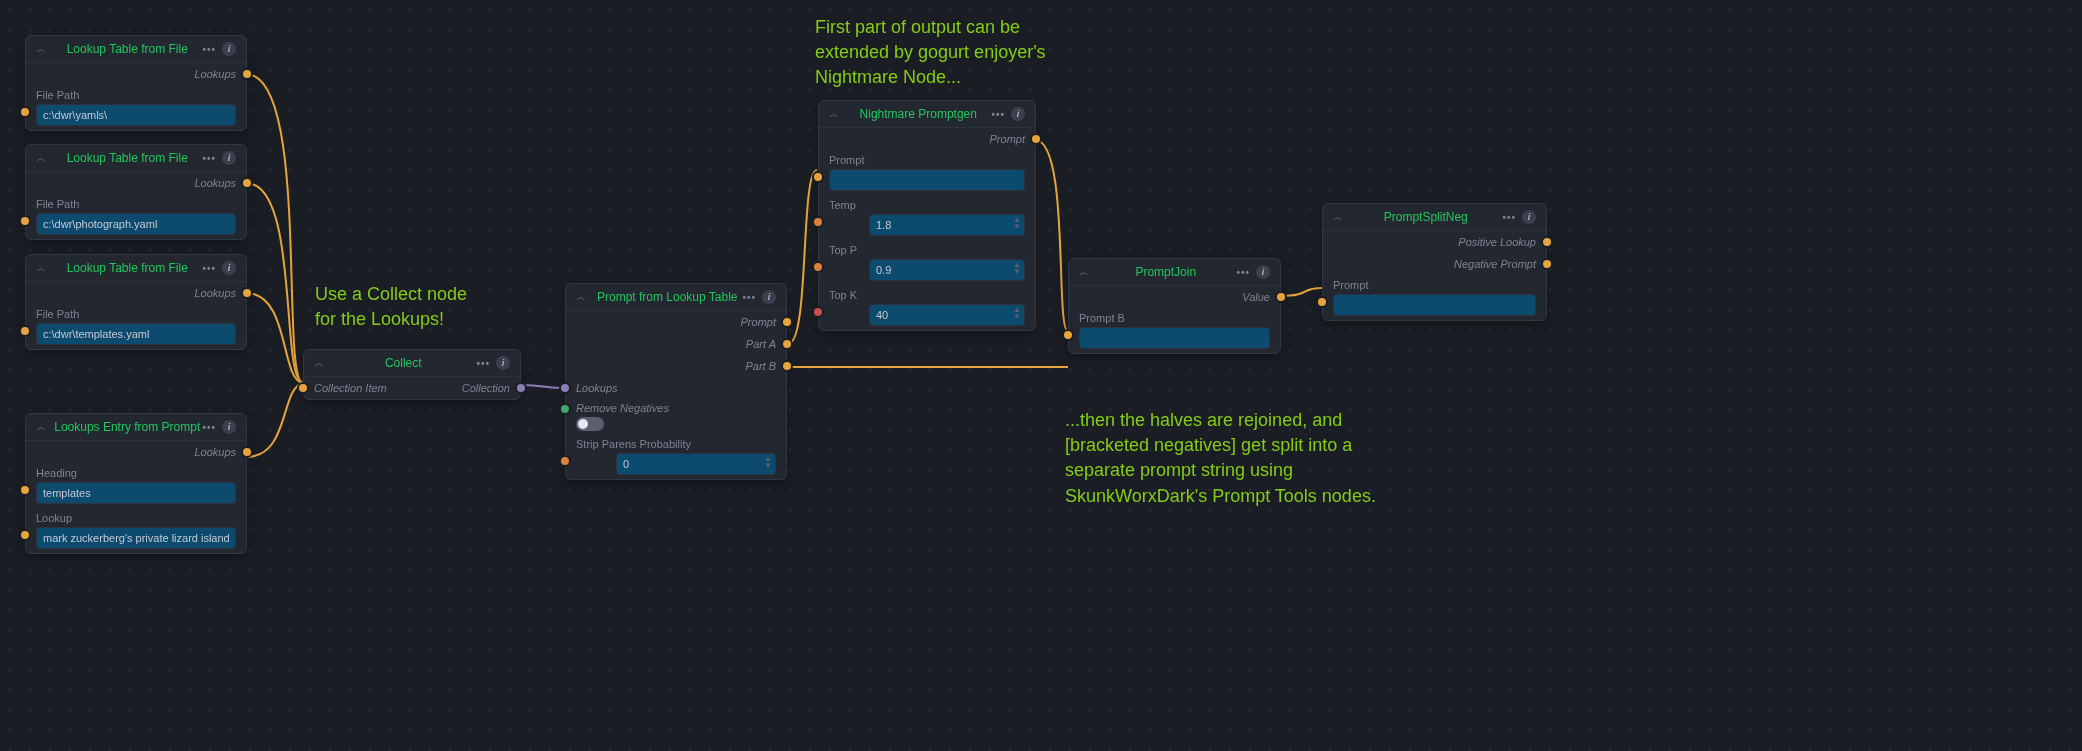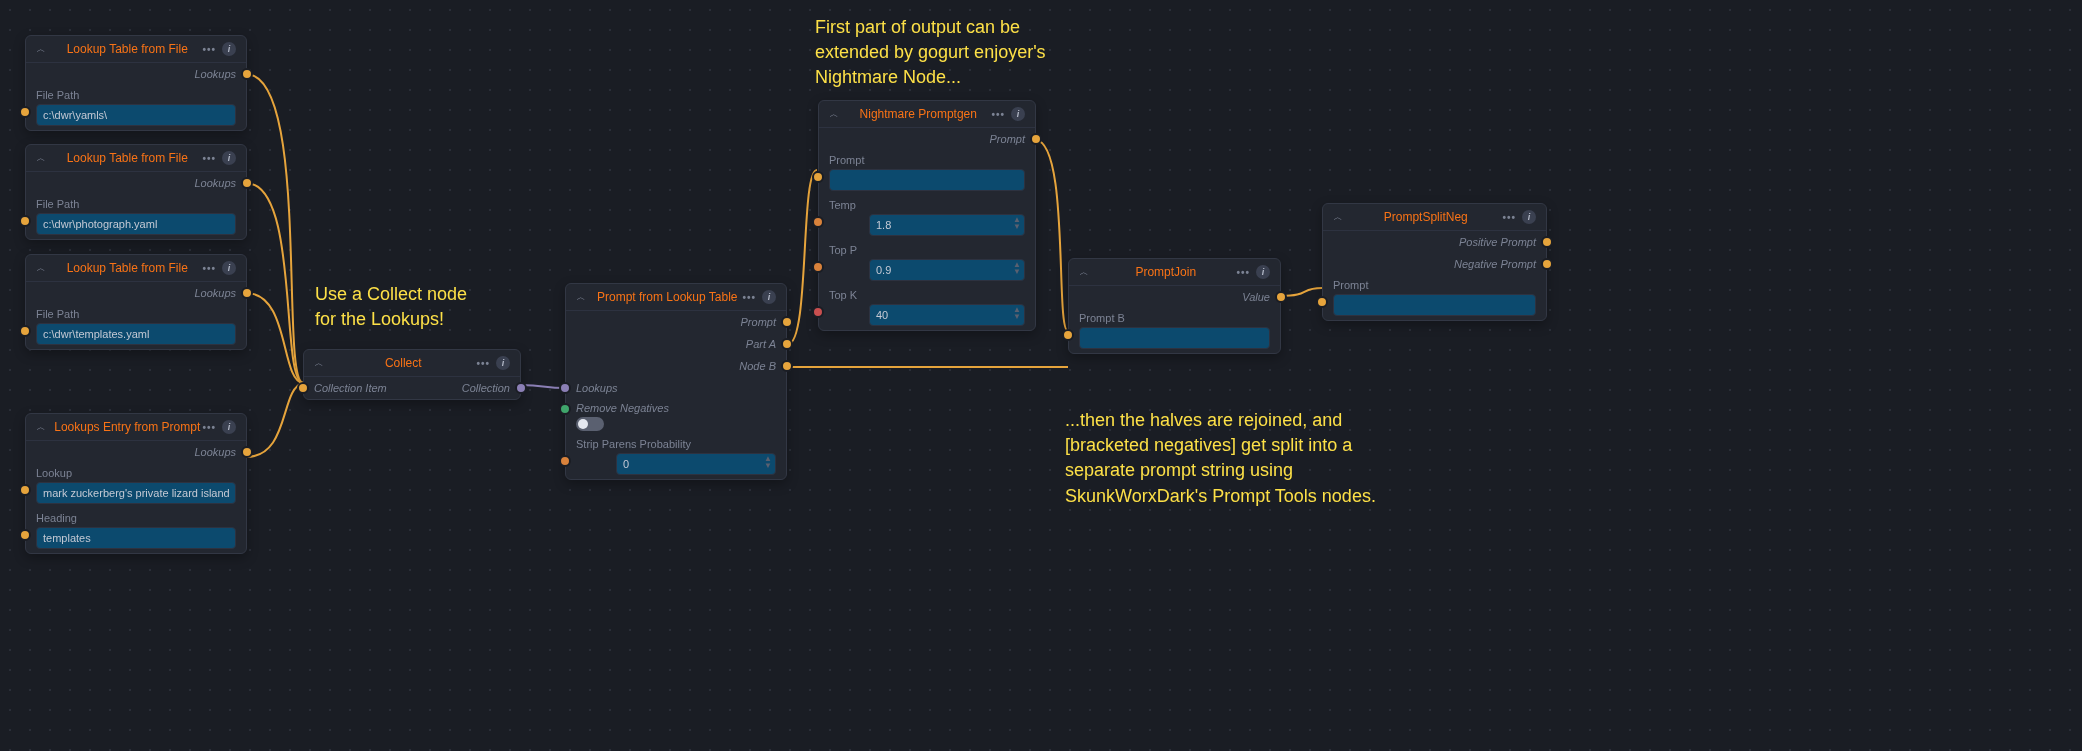--- a/index.html
+++ b/index.html
@@ -34,21 +34,21 @@
     display: inline-flex; align-items: center; justify-content: center;
     color: #7c8394;
     margin-right: 6px;
     font-size: 9px;
     cursor: pointer;
   }
   .node-title {
     flex: 1;
     text-align: center;
     font-size: 12px;
-    color: #f97316;
+    color: #22c55e;
     font-weight: 500;
   }
   .node-more { color: #7c8394; letter-spacing: 1px; font-weight: bold; cursor: pointer; margin-right: 6px; font-size: 10px;}
   .node-info {
     width: 14px; height: 14px; border-radius: 50%;
     background: #3a4050; color: #b3b9c7;
     display: inline-flex; align-items: center; justify-content: center;
     font-size: 9px; font-weight: bold; font-style: italic;
     cursor: pointer;
   }
@@ -99,21 +99,21 @@
     position: relative;
     margin-left: 40px;
   }
   .spinner-arrows {
     position: absolute; right: 4px; top: 2px;
     display: flex; flex-direction: column; gap: 0; color: #5a6070; font-size: 8px; line-height: 7px;
     user-select: none;
   }
   .overlay-text {
     position: absolute;
-    color: #fde047;
+    color: #84cc16;
     font-size: 18px;
     line-height: 1.4;
     font-weight: 400;
     white-space: pre-line;
   }
   svg.edges {
     position: absolute;
     top: 0; left: 0;
     width: 2082px; height: 751px;
     pointer-events: none;
@@ -214,27 +214,27 @@
     <span class="node-title">Lookups Entry from Prompt</span>
     <span class="node-more">•••</span>
     <span class="node-info">i</span>
   </div>
   <div class="port-row right">
     <span class="port-label">Lookups</span>
     <span class="port-dot out c-yellow"></span>
   </div>
   <div class="field-group">
     <span class="port-dot in c-yellow"></span>
+    <span class="field-label">Heading</span>
+    <input class="field-input" value="templates" style="">
+  </div>
+  <div class="field-group">
+    <span class="port-dot in c-yellow"></span>
     <span class="field-label">Lookup</span>
     <input class="field-input" value="mark zuckerberg's private lizard island" style="">
-  </div>
-  <div class="field-group">
-    <span class="port-dot in c-yellow"></span>
-    <span class="field-label">Heading</span>
-    <input class="field-input" value="templates" style="">
   </div>
 </div>
 
 <div class="node" style="left:303px; top:349px; width:218px;">
   <div class="node-header">
     <span class="chev">︿</span>
     <span class="node-title">Collect</span>
     <span class="node-more">•••</span>
     <span class="node-info">i</span>
   </div>
@@ -259,21 +259,21 @@
   </div>
   <div class="port-row right">
     <span class="port-label">Prompt</span>
     <span class="port-dot out c-yellow"></span>
   </div>
   <div class="port-row right">
     <span class="port-label">Part A</span>
     <span class="port-dot out c-yellow"></span>
   </div>
   <div class="port-row right">
-    <span class="port-label">Node B</span>
+    <span class="port-label">Part B</span>
     <span class="port-dot out c-yellow"></span>
   </div>
   <div class="port-row left">
     <span class="port-dot in c-purple"></span>
     <span class="port-label">Lookups</span>
   </div>
   <div class="port-row left" style="height:auto; padding-top:3px; padding-bottom:3px; flex-direction:column; align-items:flex-start; gap:3px;">
     <span class="port-dot in c-green" style="top:10px;"></span>
     <span class="port-label">Remove Negatives</span>
     <div class="toggle"></div>
@@ -349,21 +349,21 @@
 </div>
 
 <div class="node" style="left:1322px; top:203px; width:225px;">
   <div class="node-header">
     <span class="chev">︿</span>
     <span class="node-title">PromptSplitNeg</span>
     <span class="node-more">•••</span>
     <span class="node-info">i</span>
   </div>
   <div class="port-row right">
-    <span class="port-label">Positive Prompt</span>
+    <span class="port-label">Positive Lookup</span>
     <span class="port-dot out c-yellow"></span>
   </div>
   <div class="port-row right">
     <span class="port-label">Negative Prompt</span>
     <span class="port-dot out c-yellow"></span>
   </div>
   <div class="field-group">
     <span class="port-dot in c-yellow"></span>
     <span class="field-label">Prompt</span>
     <input class="field-input" style="">

